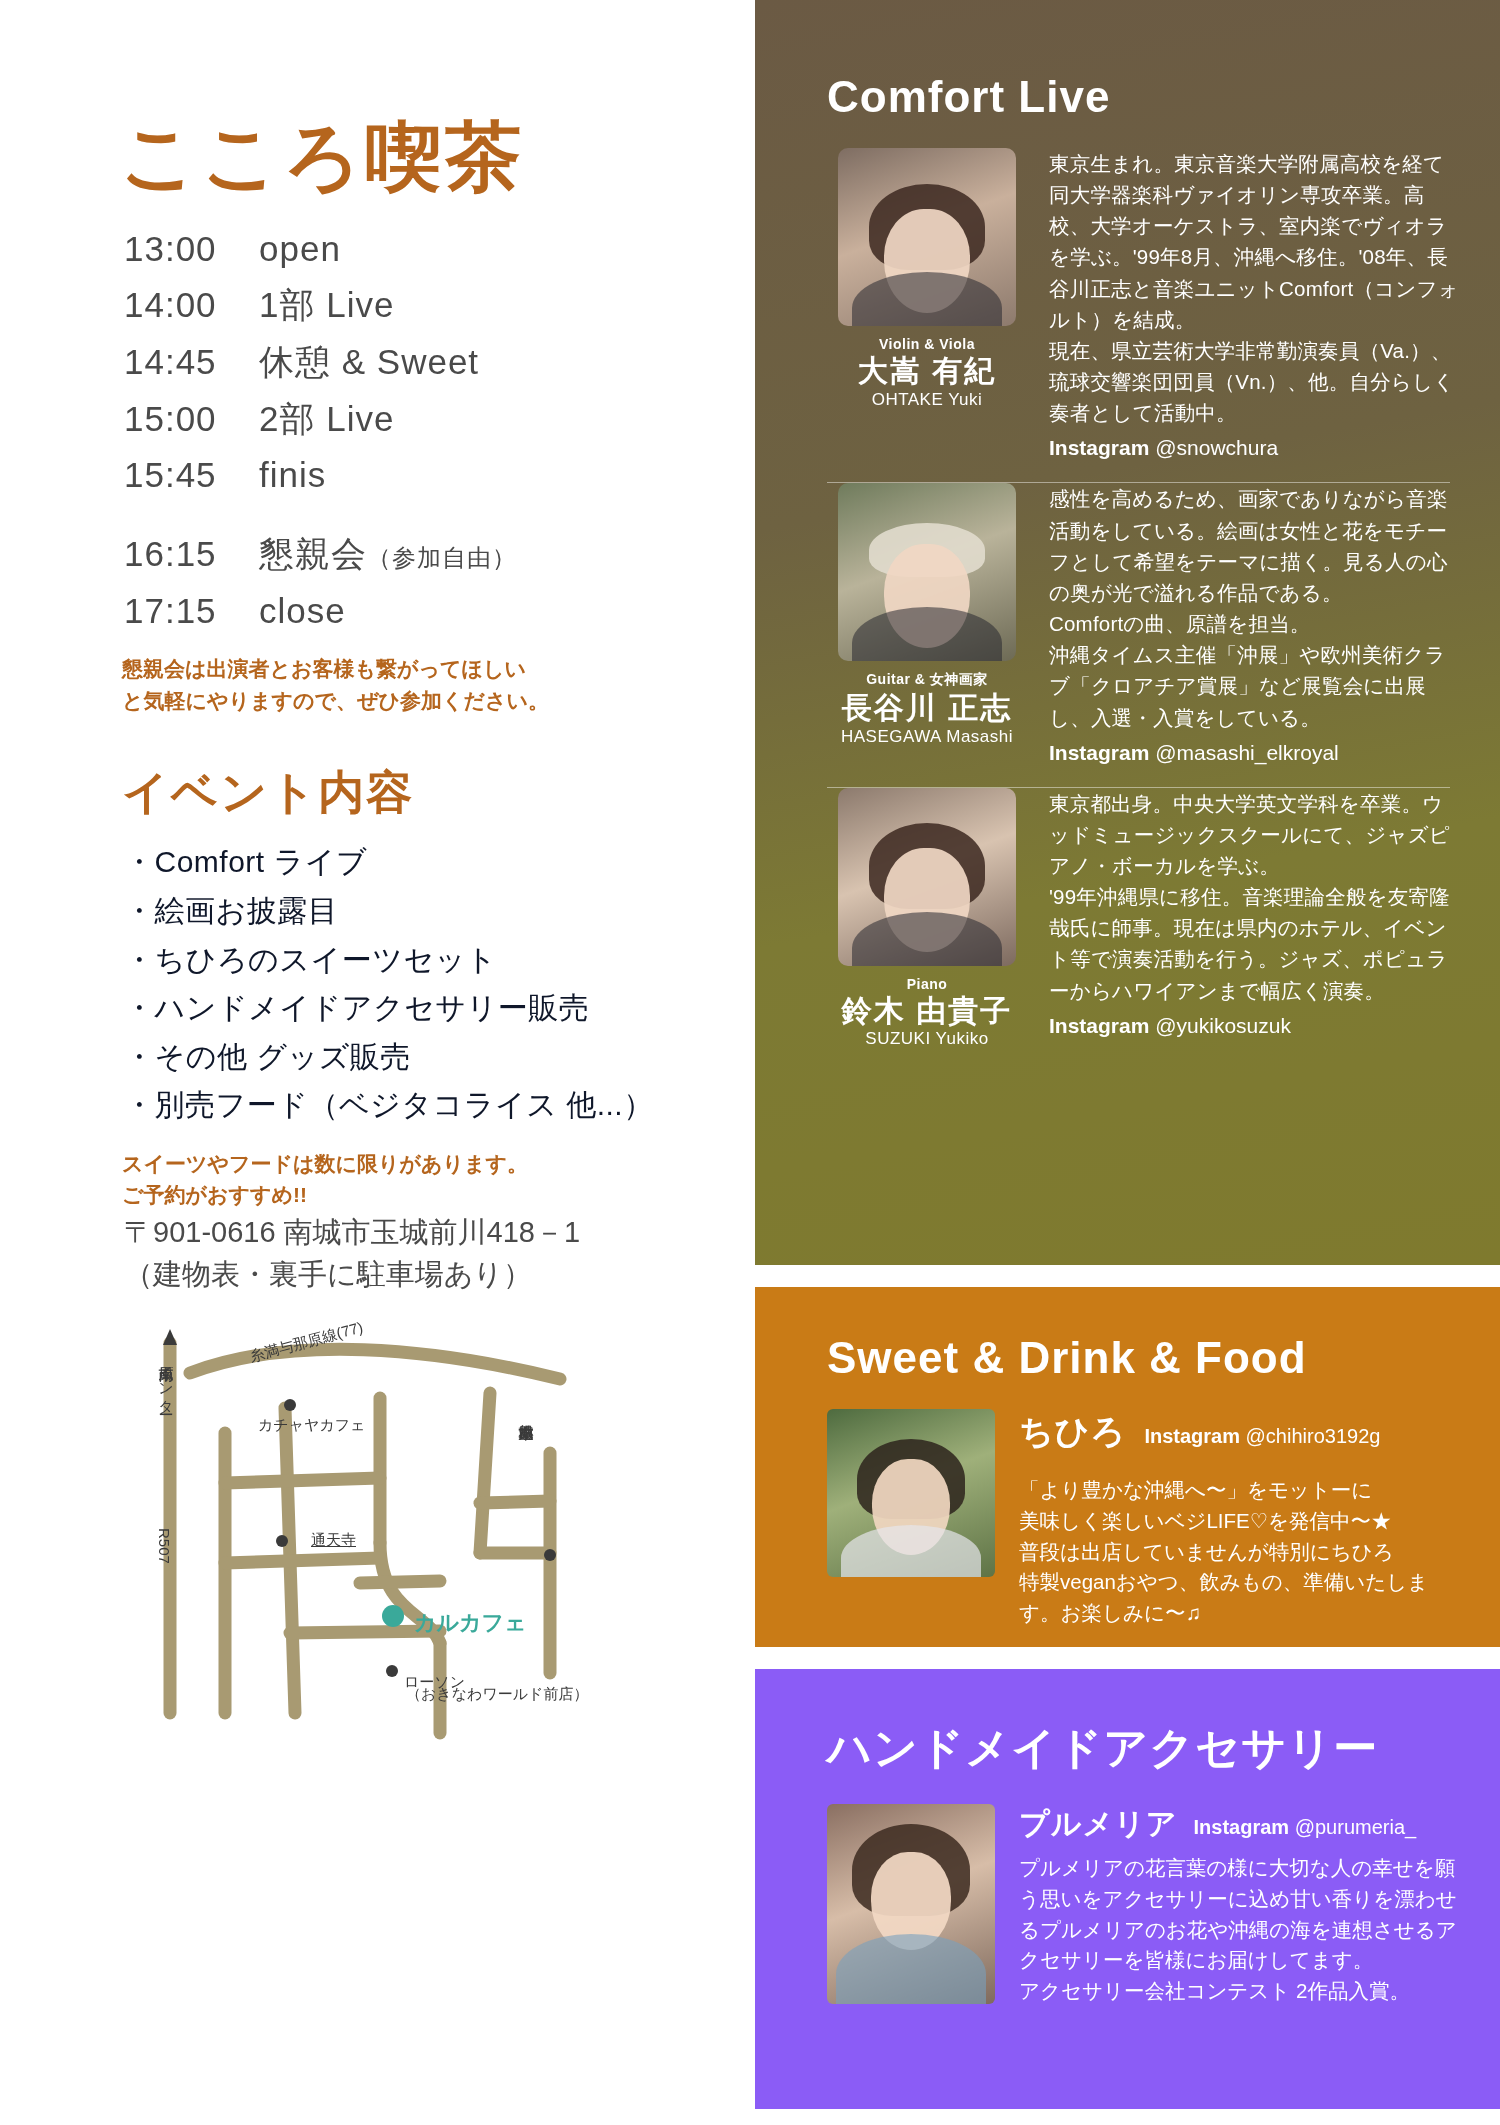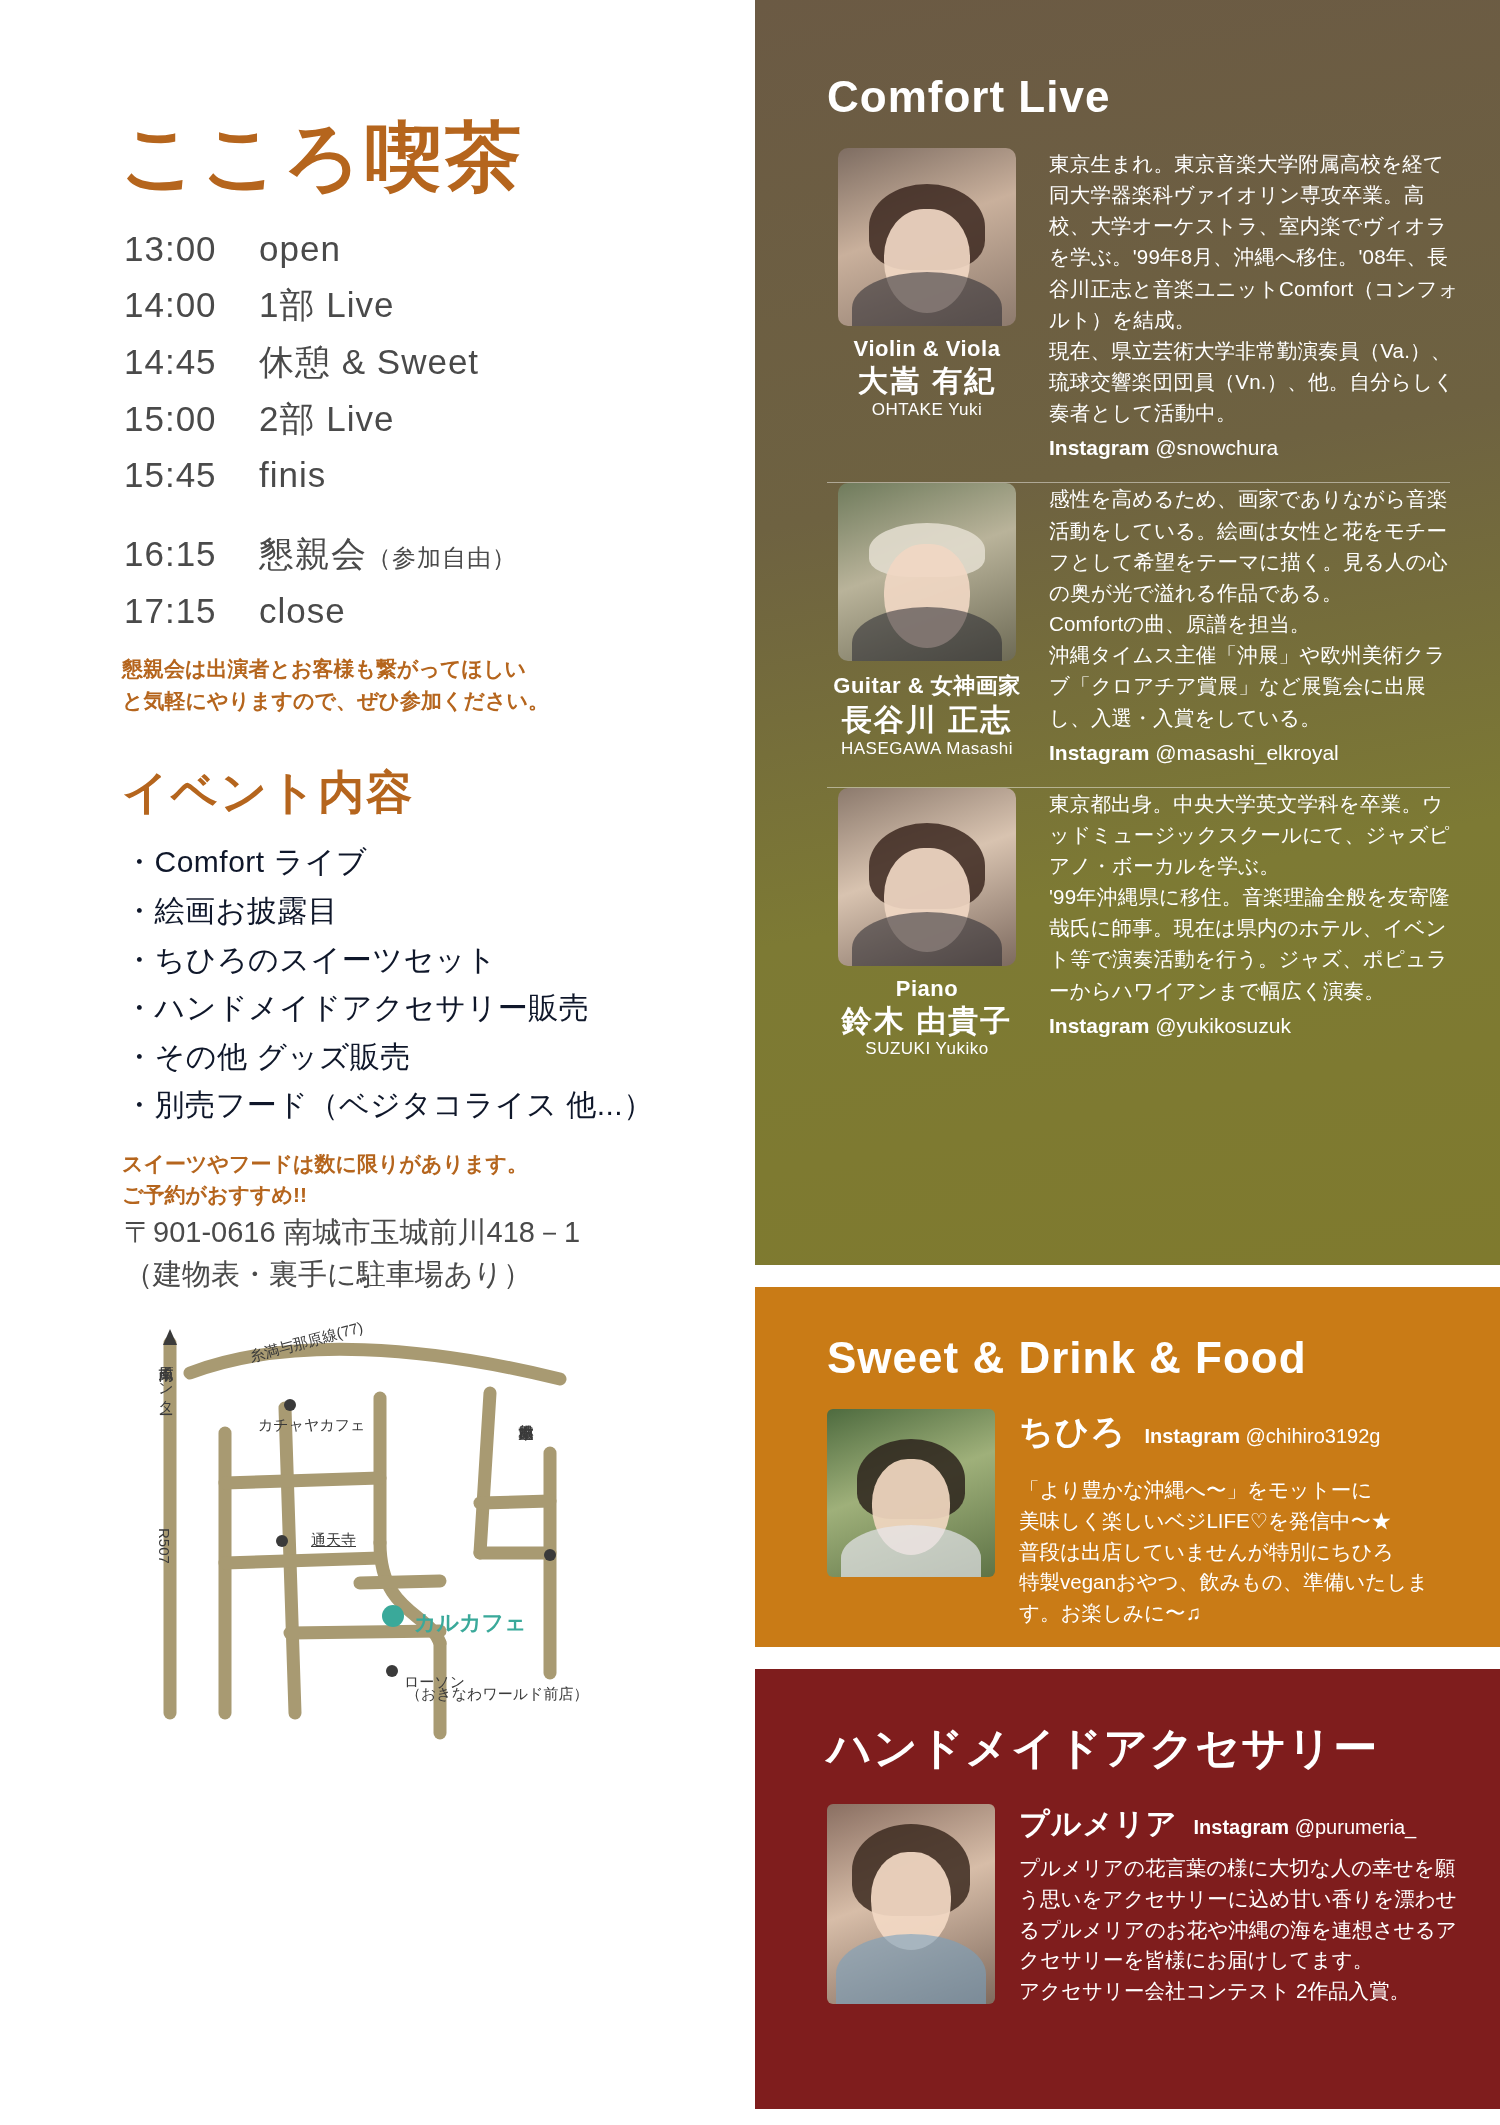--- a/index.html
+++ b/index.html
@@ -159,21 +159,21 @@
     background:rgba(60,40,32,0.85);
     transform:translateX(-50%);
   }
   .photo .body {
     position:absolute; left:50%; bottom:-18px;
     width:150px;height:72px;border-radius:50% 50% 0 0;
     background:rgba(40,40,48,0.55);
     transform:translateX(-50%);
   }
   .role {
-    font-size:22px; font-weight:700; margin-top:10px; letter-spacing:0.5px;
+    font-size:14px; font-weight:700; margin-top:10px; letter-spacing:0.5px;
   }
   .name-ja { font-size:30px; font-weight:700; letter-spacing:2px; line-height:1.25;}
   .name-en { font-size:17px; letter-spacing:0.5px; }
   .artist-right { flex:1; }
   .bio {
     font-size:20.5px;
     line-height:1.52;
     letter-spacing:0.2px;
   }
   .insta {
@@ -195,21 +195,21 @@
     background:linear-gradient(160deg,#4e6b3f,#9fb07a 45%,#5e7346);
     position:relative;overflow:hidden;
   }
   .sweet-name { font-size:34px; font-weight:700; letter-spacing:1px; }
   .sweet-head { display:flex; align-items:baseline; gap:18px; }
   .sweet-insta { font-size:20px; }
   .sweet-body { font-size:20.5px; line-height:1.5; margin-top:20px;}
 
   .panel-acc {
     height:440px;
-    background:#7f1d1d;
+    background:#8b5cf6;
     margin-top:22px;
     padding:50px 40px 0 72px;
     color:#fff;
   }
   .acc-row { display:flex; gap:24px; margin-top:14px;}
   .acc-photo {
     width:168px;height:200px;flex:0 0 168px;border-radius:6px;
     background:linear-gradient(160deg,#8a6f62,#d7bda8 45%,#7f6a5d);
     position:relative;overflow:hidden;
   }

